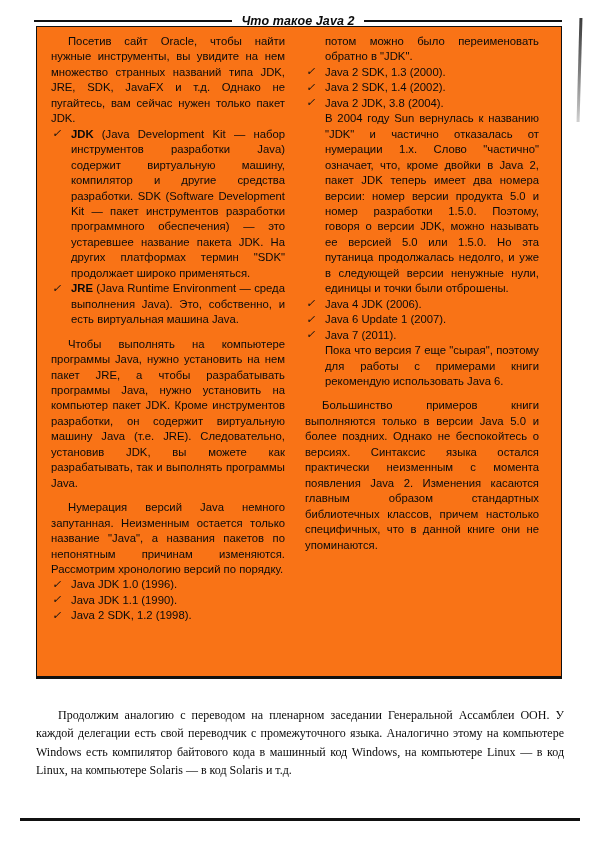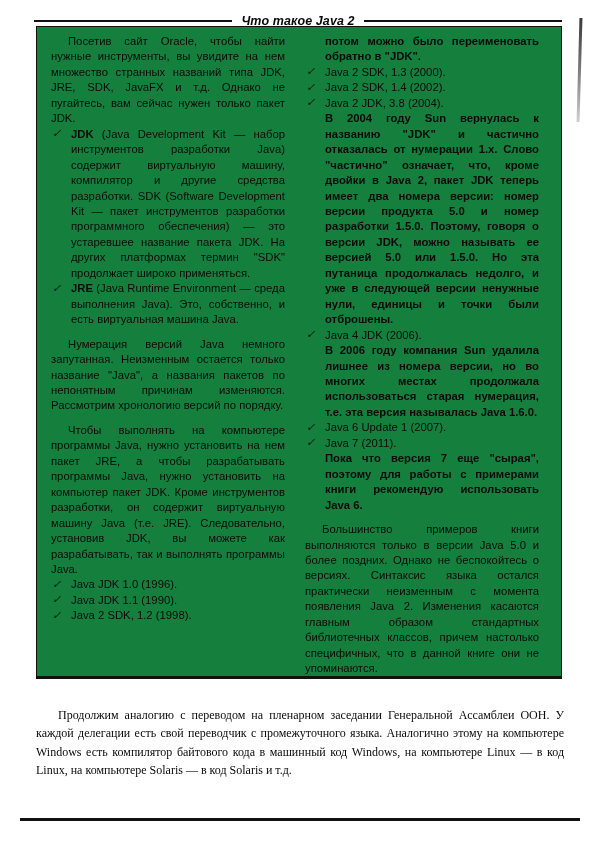--- a/index.html
+++ b/index.html
@@ -55,21 +55,21 @@
   
   .sidebar-box {
     position: absolute;
     left: 36px;
     top: 26px;
     width: 526px;
     height: 653px;
     border: 1.5px solid #111;
     border-bottom-width: 3px;
     box-sizing: border-box;
-    background: #15803d;
+    background: #f97316;
   }
   .columns {
     position: absolute;
     left: 0;
     top: 0;
     width: 100%;
     height: 100%;
     display: flex;
     padding: 7px 14px 4px 14px;
     box-sizing: border-box;
@@ -110,21 +110,20 @@
     line-height: 15.45px;
   }
   .bullet b { font-weight: bold; }
 
   .sub {
     font-size: 11.3px;
     line-height: 15.45px;
     text-align: justify;
     margin: 0;
     padding-left: 20px;
-    font-weight: bold;
   }
 
   
   .body-text {
     position: absolute;
     left: 36px;
     top: 706px;
     width: 528px;
     font-family: Liberation Serif, serif;
     font-size: 12px;
@@ -192,24 +191,24 @@
         <p class="p">Посетив сайт Oracle, чтобы найти нужные инструменты, вы увидите на нем множество странных названий типа JDK, JRE, SDK, JavaFX и т.д. Однако не пугайтесь, вам сейчас нужен только пакет JDK.</p>
 
         <p class="bullet">
           <span class="check">✓</span><b>JDK</b><span> (Java Development Kit — набор инструментов разработки Java) содержит виртуальную машину, компилятор и другие средства разработки. SDK (Software Development Kit — пакет инструментов разработки программного обеспечения) — это устаревшее название пакета JDK. На других платформах термин "SDK" продолжает широко применяться.</span>
         </p>
 
         <p class="bullet">
           <span class="check">✓</span><b>JRE</b><span> (Java Runtime Environment — среда выполнения Java). Это, собственно, и есть виртуальная машина Java.</span>
         </p>
 
+        <p class="p gap">Чтобы выполнять на компьютере программы Java, нужно установить на нем пакет JRE, а чтобы разрабатывать программы Java, нужно установить на компьютер пакет JDK. Кроме инструментов разработки, он содержит виртуальную машину Java (т.е. JRE). Следовательно, установив JDK, вы можете как разрабатывать, так и выполнять программы Java.</p>
+
         <p class="p gap">Нумерация версий Java немного запутанная. Неизменным остается только название "Java", а названия пакетов по непонятным причинам изменяются. Рассмотрим хронологию версий по порядку.</p>
 
-        <p class="p gap">Чтобы выполнять на компьютере программы Java, нужно установить на нем пакет JRE, а чтобы разрабатывать программы Java, нужно установить на компьютер пакет JDK. Кроме инструментов разработки, он содержит виртуальную машину Java (т.е. JRE). Следовательно, установив JDK, вы можете как разрабатывать, так и выполнять программы Java.</p>
-
         <p class="bullet">
           <span class="check">✓</span><span>Java JDK 1.0 (1996).</span>
         </p>
         <p class="bullet">
           <span class="check">✓</span><span>Java JDK 1.1 (1990).</span>
         </p>
         <p class="bullet">
           <span class="check">✓</span><span>Java 2 SDK, 1.2 (1998).</span>
         </p>
 
@@ -226,21 +225,20 @@
           <span class="check">✓</span><span>Java 2 SDK, 1.4 (2002).</span>
         </p>
         <p class="bullet">
           <span class="check">✓</span><span>Java 2 JDK, 3.8 (2004).</span>
         </p>
         <p class="sub">В 2004 году Sun вернулась к названию "JDK" и частично отказалась от нумерации 1.x. Слово "частично" означает, что, кроме двойки в Java 2, пакет JDK теперь имеет два номера версии: номер версии продукта 5.0 и номер разработки 1.5.0. Поэтому, говоря о версии JDK, можно называть ее версией 5.0 или 1.5.0. Но эта путаница продолжалась недолго, и уже в следующей версии ненужные нули, единицы и точки были отброшены.</p>
 
         <p class="bullet">
           <span class="check">✓</span><span>Java 4 JDK (2006).</span>
         </p>
-        <p class="sub">В 2006 году компания Sun удалила лишнее из номера версии, но во многих местах продолжала использоваться старая нумерация, т.е. эта версия называлась Java 1.6.0.</p>
 
         <p class="bullet">
           <span class="check">✓</span><span>Java 6 Update 1 (2007).</span>
         </p>
 
         <p class="bullet">
           <span class="check">✓</span><span>Java 7 (2011).</span>
         </p>
         <p class="sub">Пока что версия 7 еще "сырая", поэтому для работы с примерами книги рекомендую использовать Java 6.</p>
 

